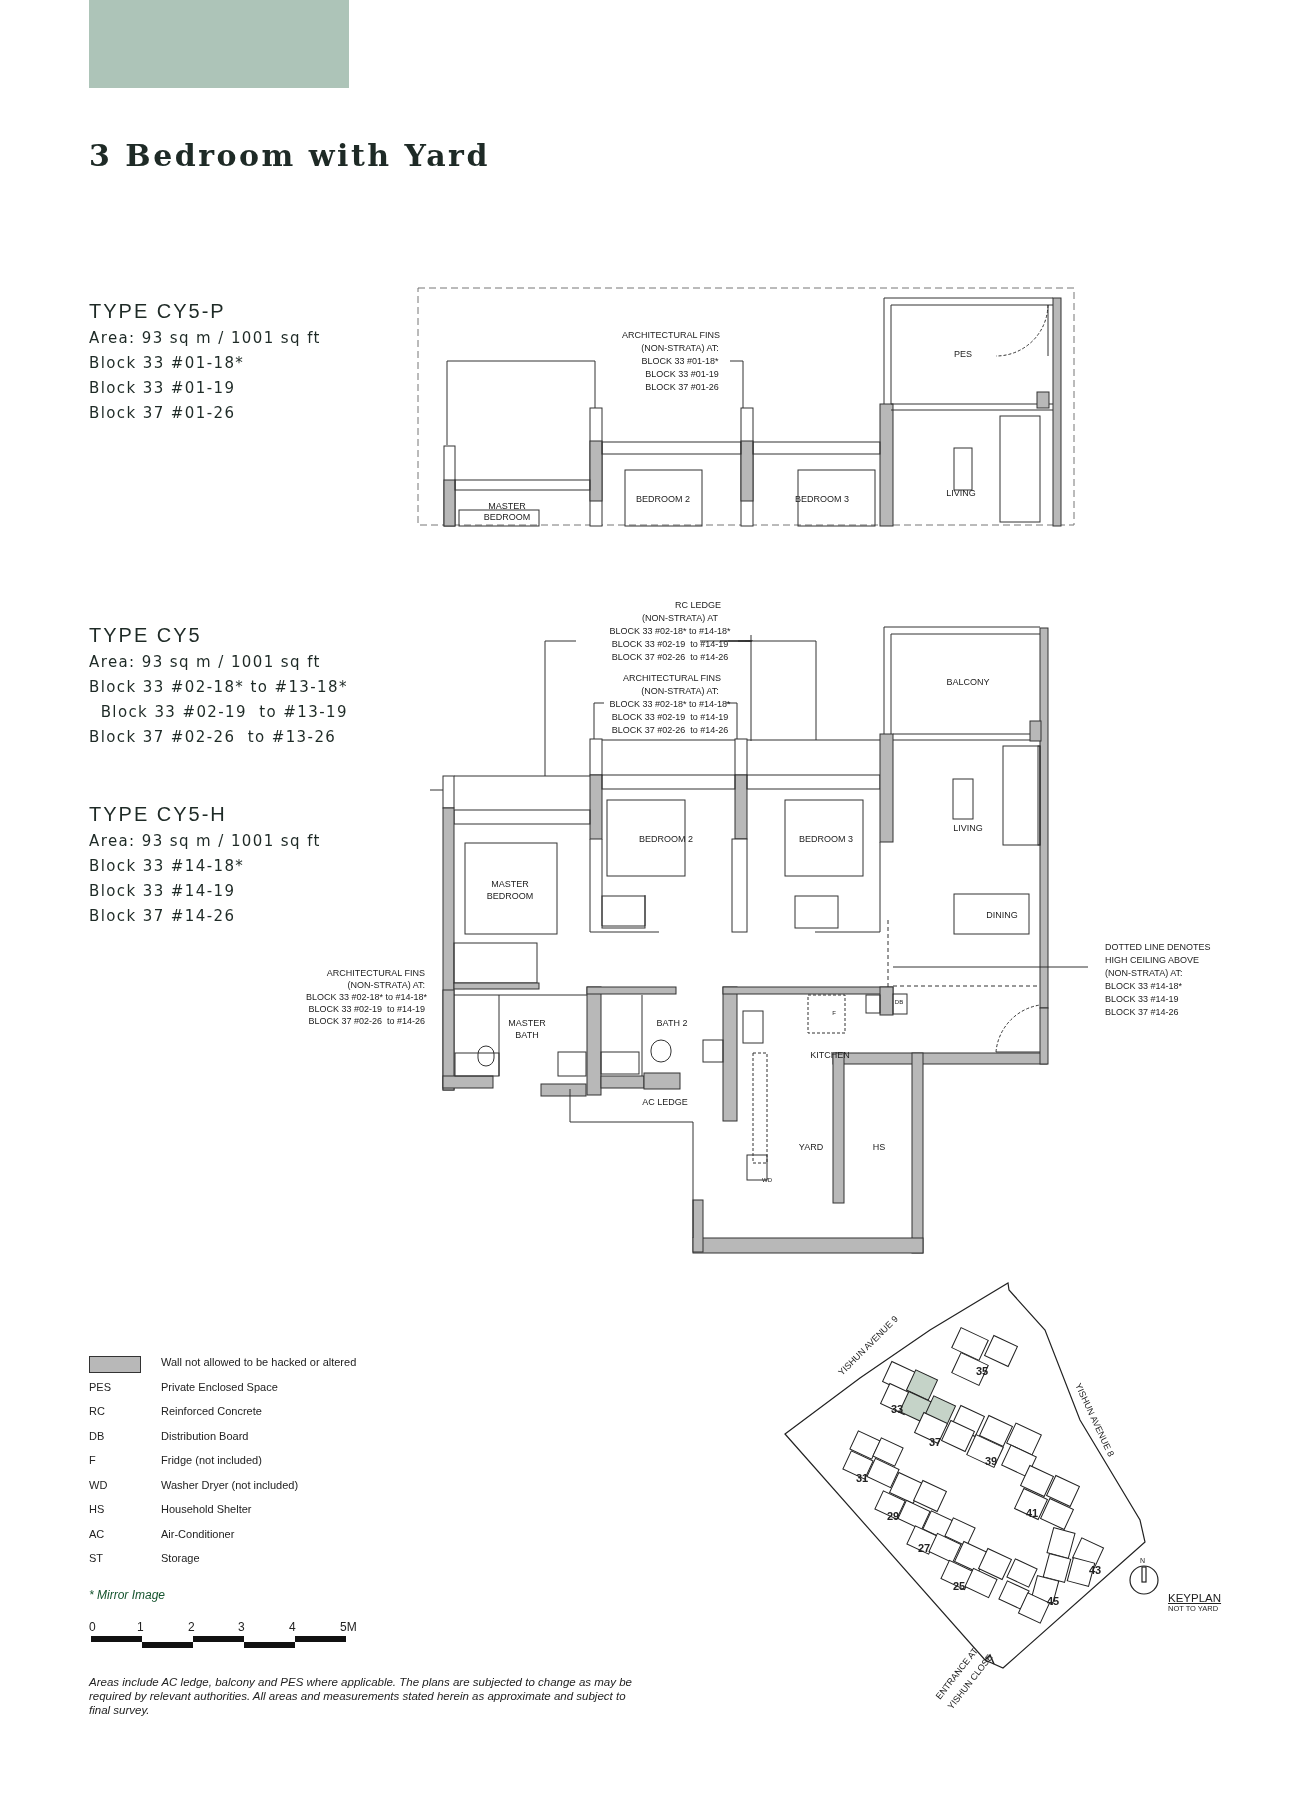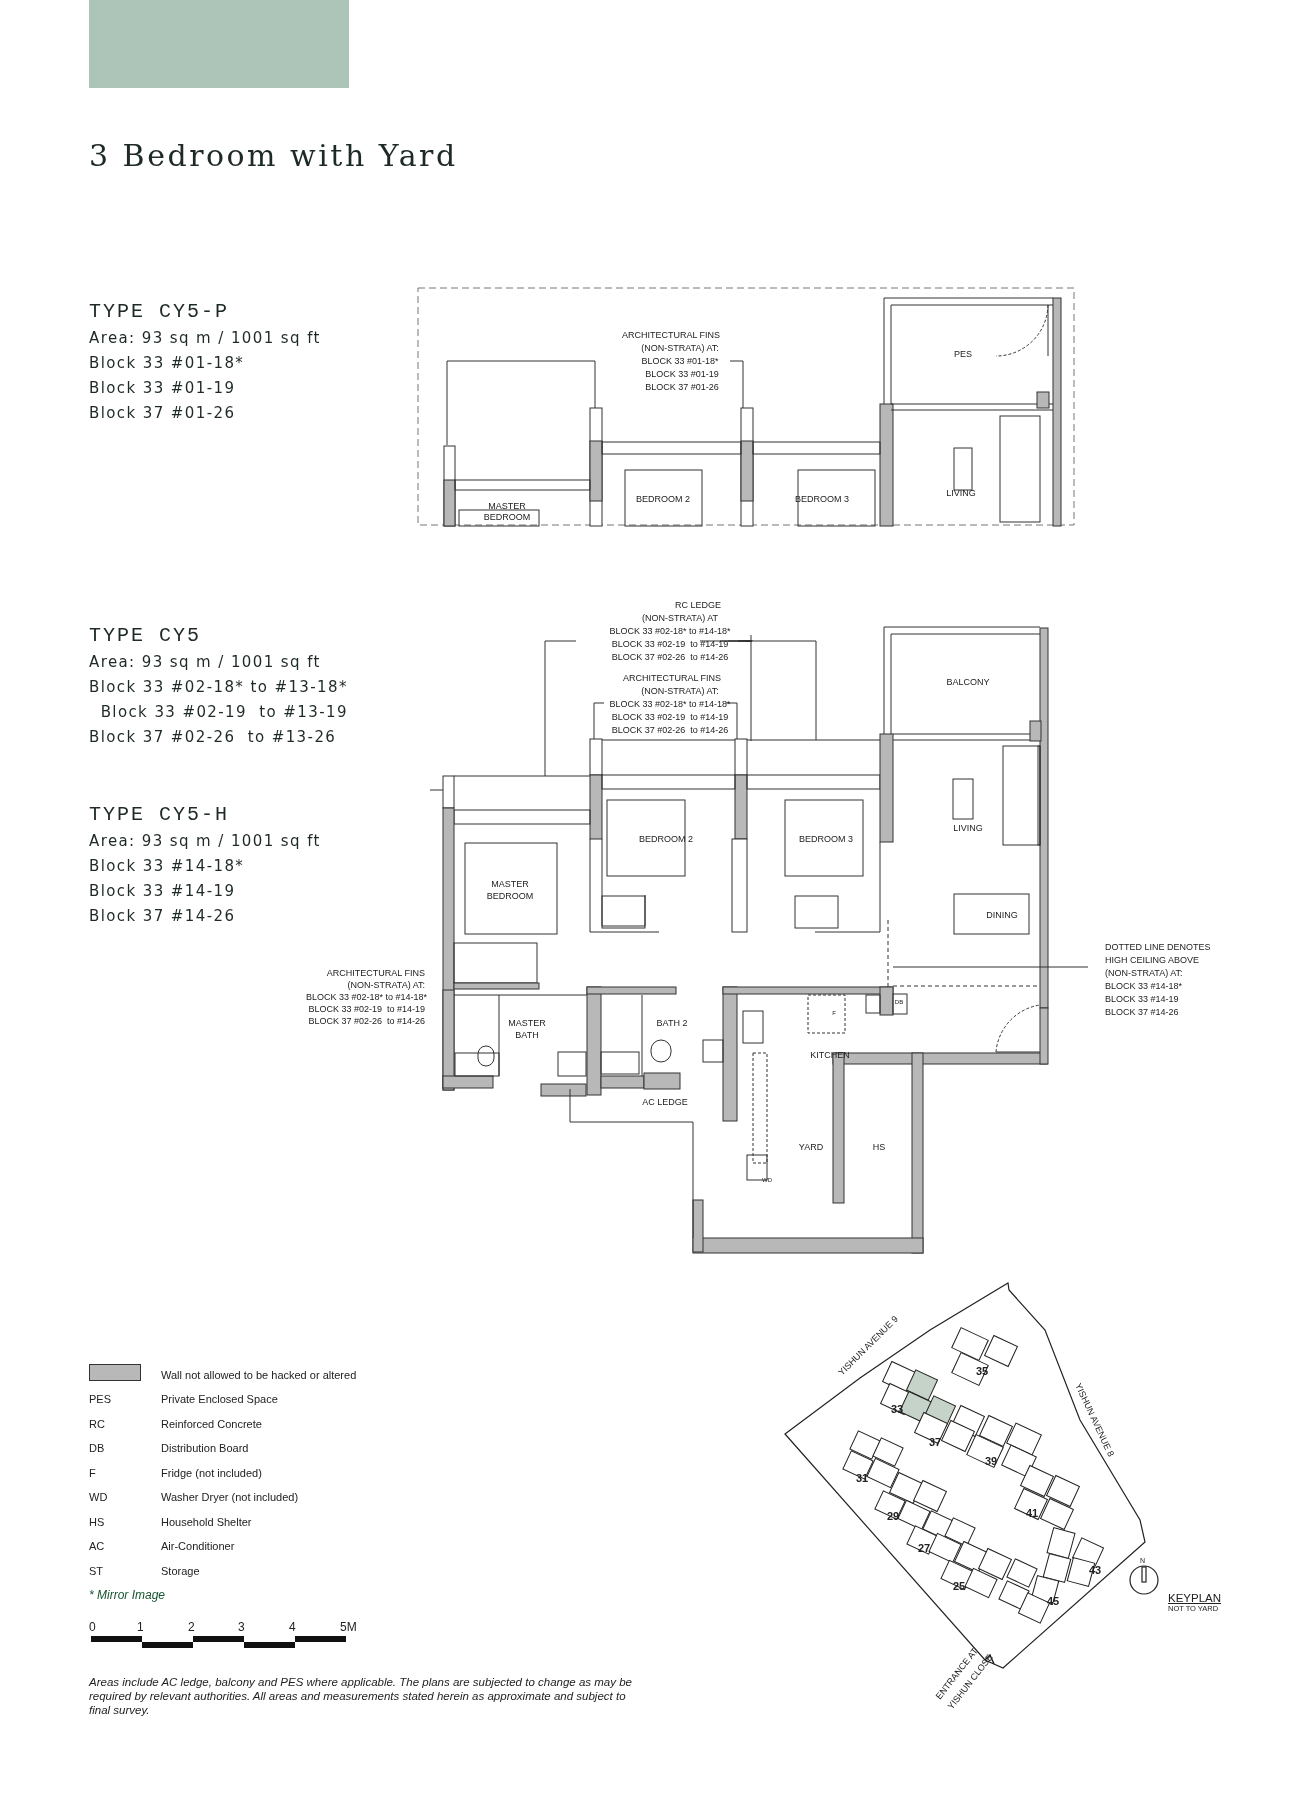--- a/index.html
+++ b/index.html
@@ -1,25 +1,25 @@
 <!DOCTYPE html>
 <html><head>
 <meta charset="utf-8">
 <style>
   html, body { margin:0; padding:0; background:#ffffff; }
   body { width:1299px; height:1802px; position:relative; overflow:hidden; font-family:"Liberation Sans", sans-serif; color:#1f2a27; }
   .abs { position:absolute; }
   .accent-bar { left:89px; top:0; width:260px; height:88px; }
-  .page-title { left:89px; top:138px; font-family:"DejaVu Serif", serif; font-size:30px; letter-spacing:2.5px; color:#1e2a26; white-space:nowrap; }
+  .page-title { left:89px; top:138px; font-family:"DejaVu Serif", serif; font-size:30px; letter-spacing:2.5px; color:#1e2a26; white-space:nowrap;font-weight:bold; }
   .unit-block { left:89px; font-family:"DejaVu Sans", sans-serif; color:#1e2a26; }
-  .unit-type { font-family:Liberation Mono, monospace; font-size:20px; letter-spacing:2px; margin-bottom:3px; white-space:nowrap; }
+  .unit-type { font-family:Liberation Sans, sans-serif; font-size:20px; letter-spacing:2px; margin-bottom:3px; white-space:nowrap; }
   .unit-line { font-size:15px; letter-spacing:1.4px; line-height:25px; white-space:nowrap; }
   svg text { font-family:"Liberation Sans", sans-serif; }
   .legend { left:89px; top:1356px; font-size:11px; color:#222; }
-  .legend-row { display:flex; align-items:flex-end; height:24.5px; }
+  .legend-row { display:flex; align-items:flex-start; height:24.5px; }
   .legend-key { width:72px; }
   .legend-swatch { width:52px; height:17px; background:#b8b8b8; border:1.5px solid #333; box-sizing:border-box; margin-right:20px; }
   .mirror-note { left:89px; top:1588px; font-size:12px; font-style:italic; color:#14532d; }
   .scale { left:89px; top:1618px; width:270px; height:40px; }
   .disclaimer { left:89px; top:1675px; width:560px; font-size:11.5px; font-style:italic; line-height:14px; color:#222; }
   .keyplan-label { left:1168px; top:1568px; font-size:11px; color:#222; }
   .keyplan-label .kp-title { text-decoration:underline; font-size:11.5px;margin-top:24px; }
   .keyplan-label .kp-sub { font-size:7.5px; }
 </style>
 </head>

